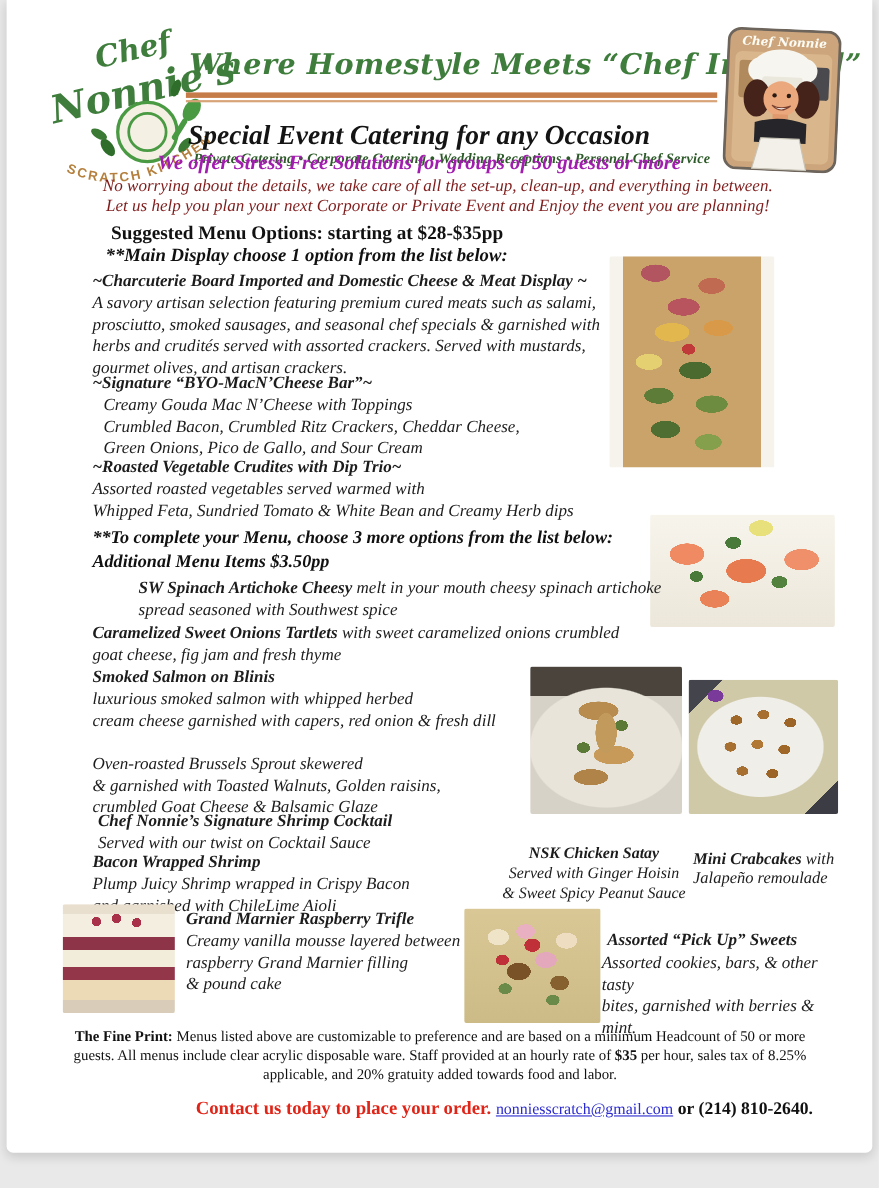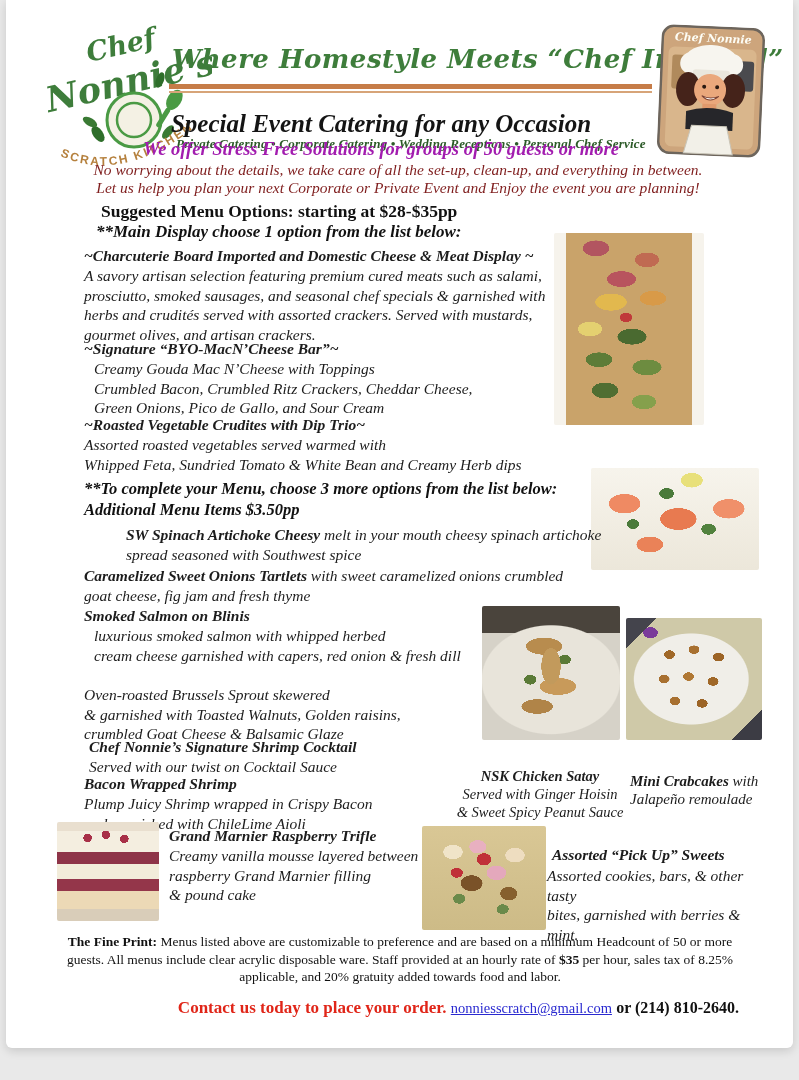--- a/index.html
+++ b/index.html
@@ -230,21 +230,21 @@
 
   <div class="abs inline-item" style="left:83px;top:525px;width:515px;margin-left:37px;">
     <span class="nm">SW Spinach Artichoke Cheesy</span><span> melt in your mouth cheesy spinach artichoke spread seasoned with Southwest spice</span>
   </div>
 
   <div class="abs inline-item" style="left:78px;top:566px;width:480px;">
     <span class="nm">Caramelized Sweet Onions Tartlets</span><span> with sweet caramelized onions crumbled goat cheese, fig jam and fresh thyme</span>
   </div>
 
   <div class="abs menu-title" style="left:78px;top:607px;">Smoked Salmon on Blinis</div>
-  <div class="abs menu-desc" style="left:88px;top:626px;width:400px;">luxurious smoked salmon with whipped herbed
+  <div class="abs menu-desc" style="left:78px;top:626px;width:400px;">luxurious smoked salmon with whipped herbed
 cream cheese garnished with capers, red onion &amp; fresh dill</div>
 
   <div class="photo photo-satay" style="left:476px;top:606px;width:138px;height:134px;"></div>
   <div class="photo photo-crabcakes" style="left:620px;top:618px;width:136px;height:122px;"></div>
 
   <div class="abs menu-desc" style="left:78px;top:685px;width:400px;">Oven-roasted Brussels Sprout skewered
 &amp; garnished with Toasted Walnuts, Golden raisins,
 crumbled Goat Cheese &amp; Balsamic Glaze</div>
 
   <div class="abs menu-title" style="left:83px;top:738px;">Chef Nonnie’s  Signature Shrimp Cocktail</div>

